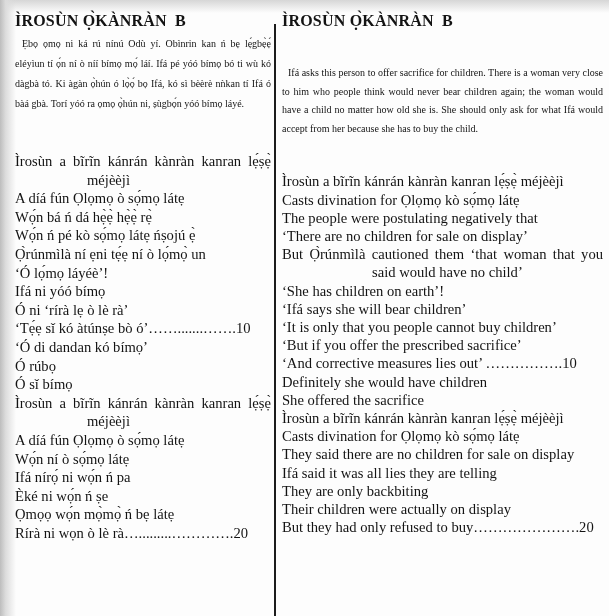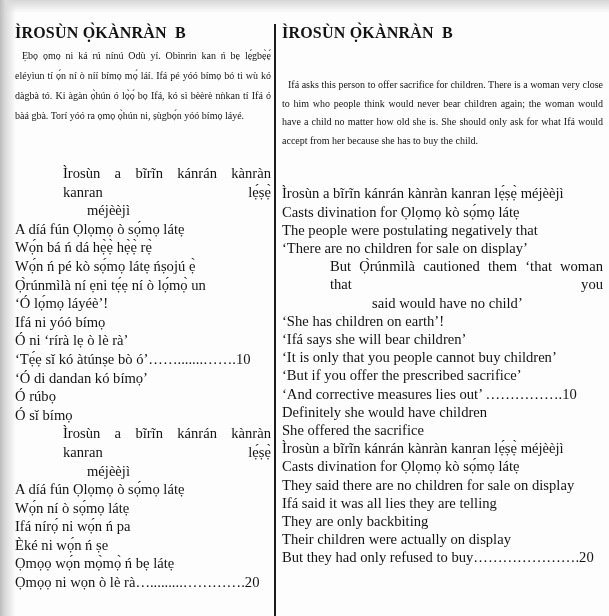--- a/index.html
+++ b/index.html
@@ -18,35 +18,35 @@
   }
   .edge-top{
     position:absolute;left:0;top:0;width:100%;height:13px;
     background:linear-gradient(to bottom,#d6d6d6 0%,rgba(253,253,253,0) 100%);
     pointer-events:none;
   }
   .divider{
     position:absolute;left:274px;top:24px;width:2px;height:592px;
     background:#1c1c1c;
   }
-  .col{position:absolute;top:24px;}
+  .col{position:absolute;top:12px;}
   .col-left{left:15px;width:256px;}
   .col-right{left:282px;width:321px;}
   .title{
     font-size:16px;font-weight:bold;margin:0 0 4px 0;
     letter-spacing:.2px;white-space:pre;
   }
   .intro{margin:0;text-align:justify;font-size:10px;}
   .col-left  .intro{line-height:20px;text-indent:7px;}
   .col-right .intro{line-height:18.6px;text-indent:6px;margin-top:34px;}
   .verse{font-size:14.6px;}
   .col-left  .verse{margin-top:38px;line-height:18.6px;}
   .col-right .verse{margin-top:34px;line-height:18.2px;}
   .vline{white-space:nowrap;}
-  .vline.stretch{white-space:normal;text-align:justify;text-align-last:justify;margin-left:48px;}
+  .vline.stretch{white-space:normal;text-align:justify;text-align-last:justify;}
   .col-left  .vline.cont{margin-left:72px;}
   .col-right .vline.cont{margin-left:90px;}
 </style>
 </head>
 <body>
 
 <div class="page">
   <div class="edge-top"></div>
   <div class="edge-left"></div>
   <div class="divider"></div>
@@ -68,21 +68,21 @@
         <div class="vline">‘Ó di dandan kó bímọ’</div>
         <div class="vline">Ó rúbọ</div>
         <div class="vline">Ó sǐ bímọ</div>
         <div class="vline stretch">Ìrosùn a bĩrĩn kánrán kànràn kanran lẹ́ṣẹ̀</div>
         <div class="vline cont">méjèèjì</div>
         <div class="vline">A díá fún Ọlọmọ ò sọ́mọ látẹ</div>
         <div class="vline">Wọ́n ní ò sọ́mọ látẹ</div>
         <div class="vline">Ifá nírọ́ ni wọ́n ń pa</div>
         <div class="vline">Èké ni wọ́n ń ṣe</div>
         <div class="vline">Ọmọọ wọ́n mọ̀mọ̀ ń bẹ látẹ</div>
-        <div class="vline">Ọmọọ ni wọn ò lè rà….........………….20</div>
+        <div class="vline">Rírà ni wọn ò lè rà….........………….20</div>
       </div>
   </div>
 
   <div class="col col-right">
     <h1 class="title">ÌROSÙN Ọ̀KÀNRÀN&nbsp; B</h1>
     <p class="intro">Ifá asks this person to offer sacrifice for children. There is a woman very close to him who people think would never bear children again; the woman would have a child no matter how old she is. She should only ask for what Ifá would accept from her because she has to buy the child.</p>
     <div class="verse">
         <div class="vline">Ìrosùn a bĩrĩn kánrán kànràn kanran lẹ́ṣẹ̀ méjèèjì</div>
         <div class="vline">Casts divination for Ọlọmọ kò sọ́mọ látẹ</div>
         <div class="vline">The people were postulating negatively that</div>

